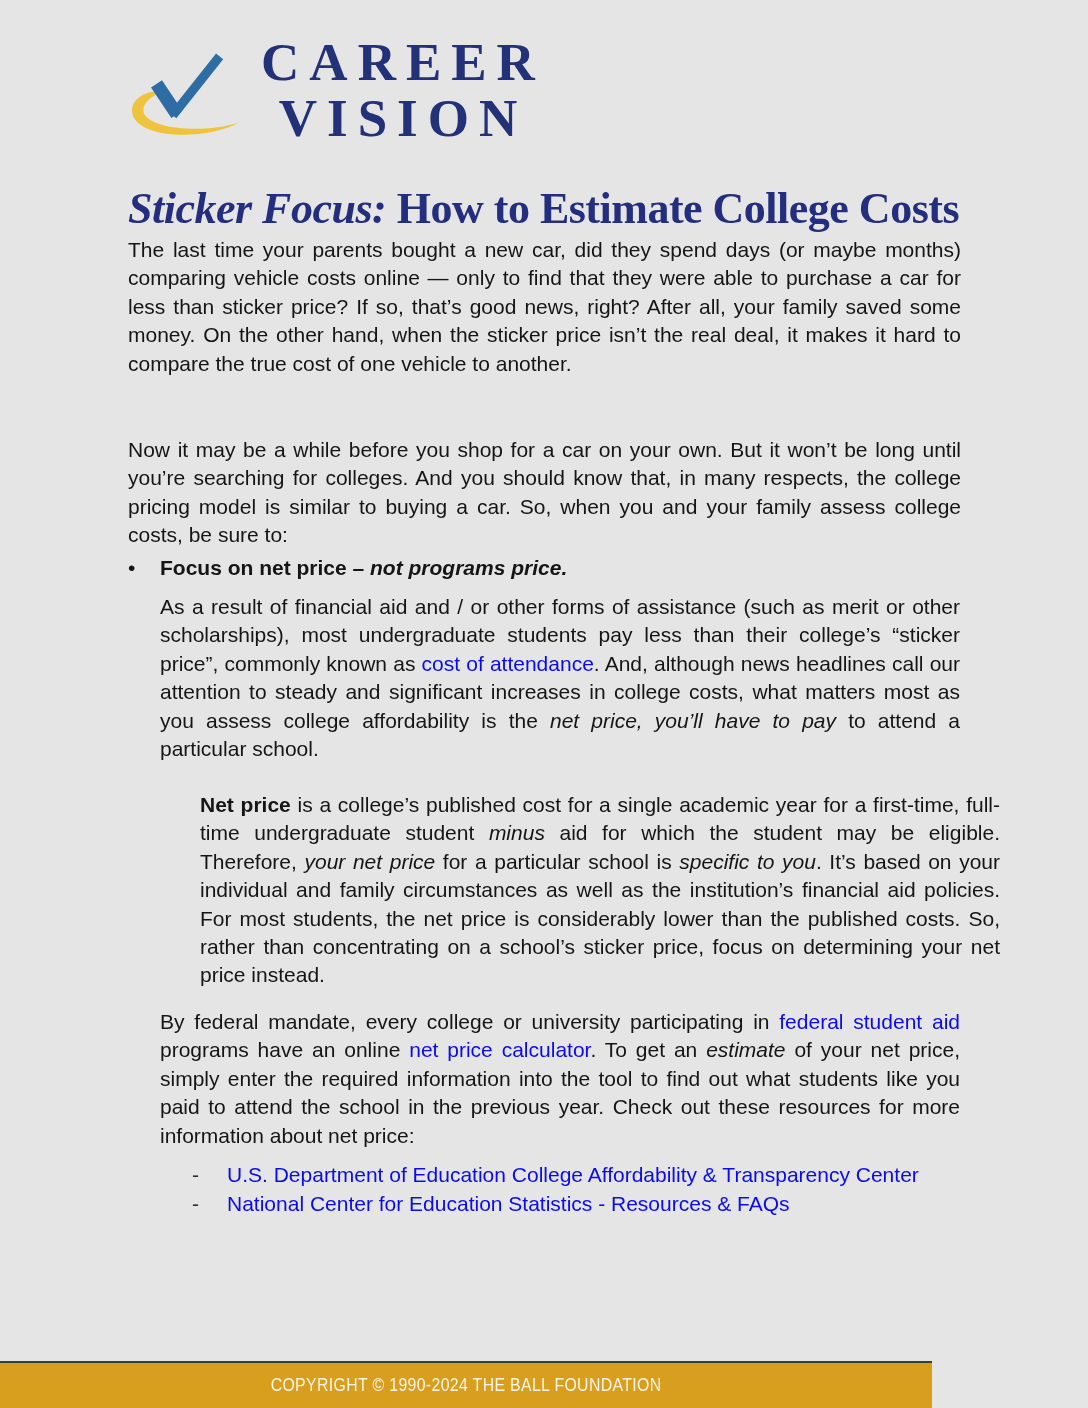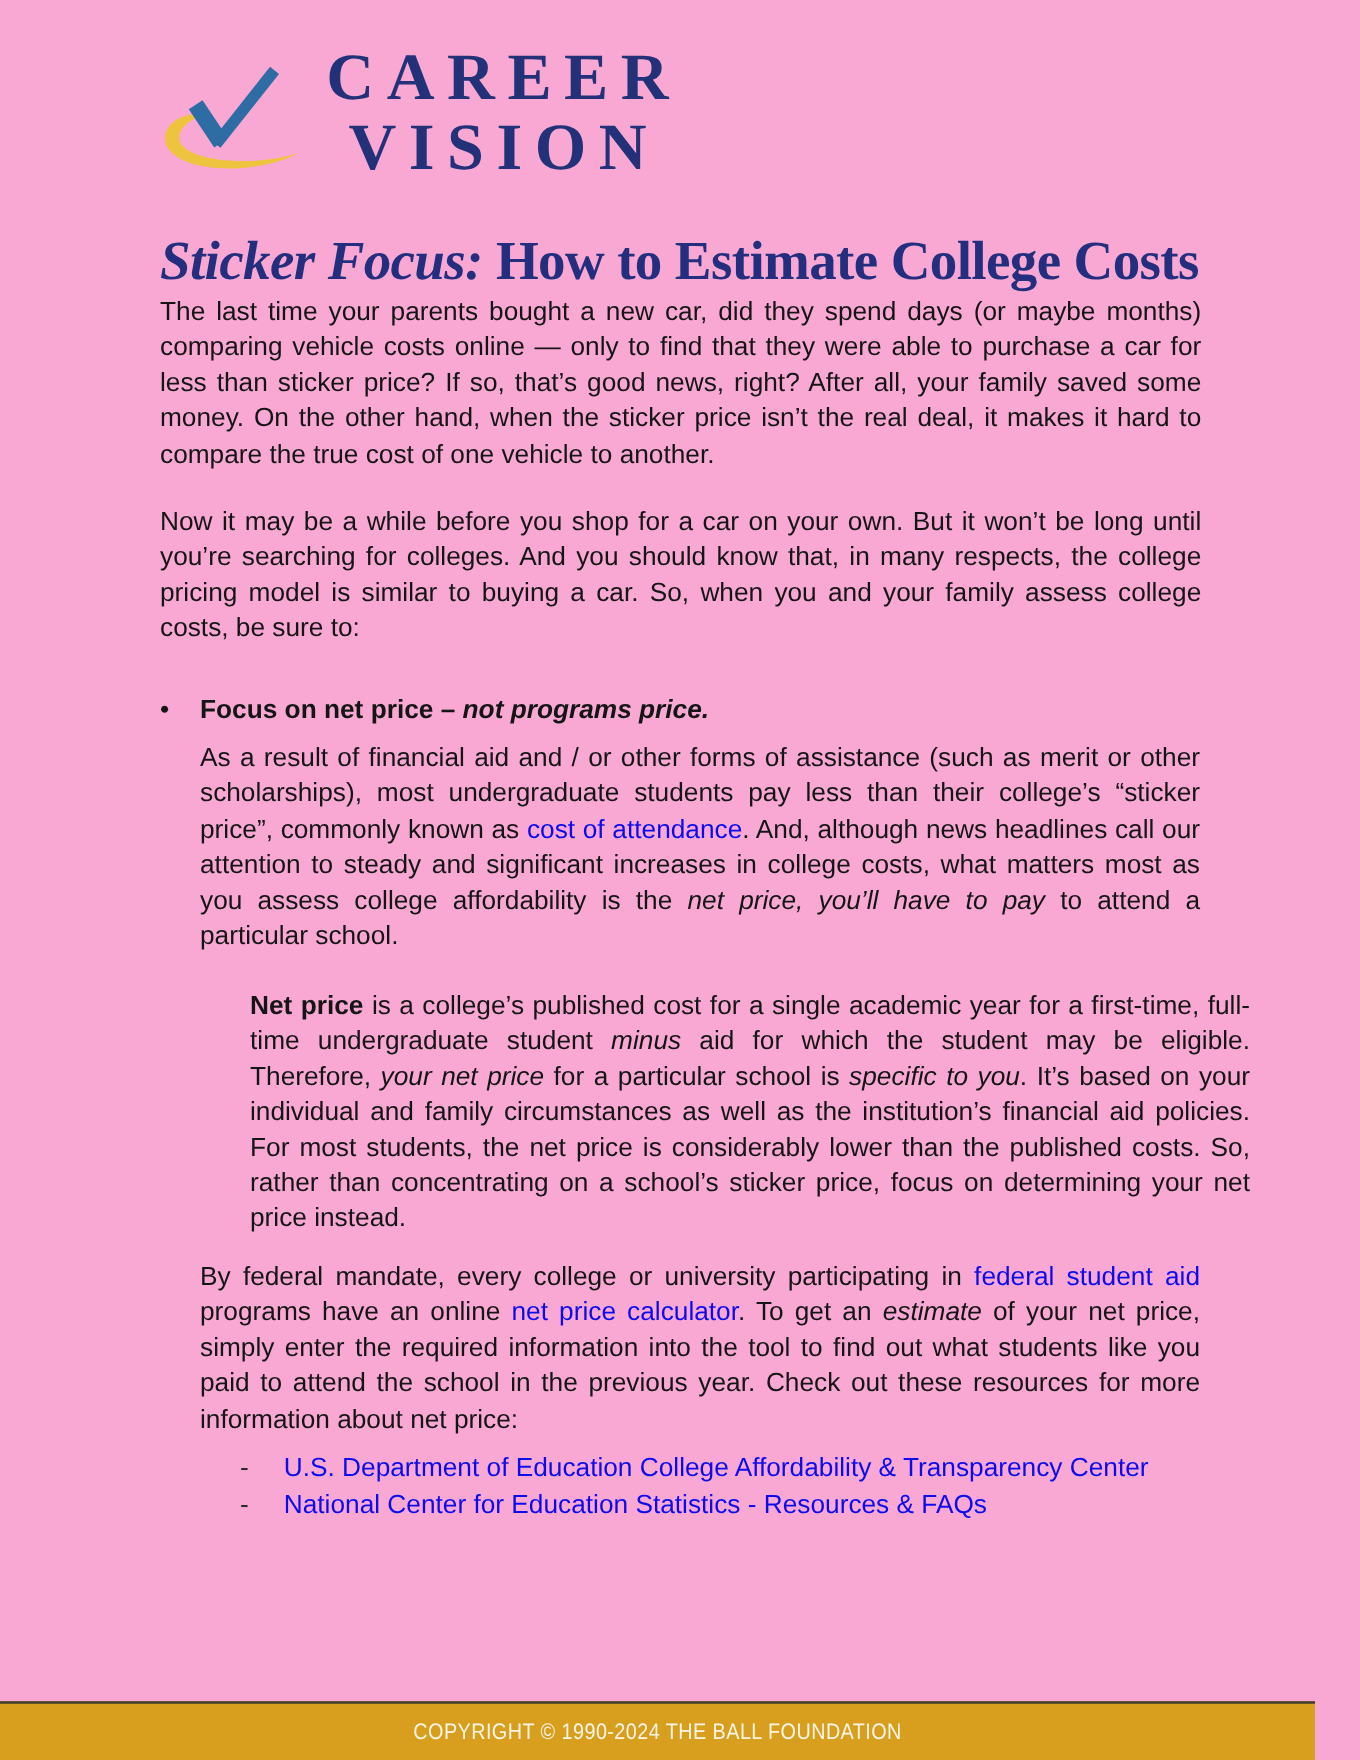--- a/index.html
+++ b/index.html
@@ -11,21 +11,21 @@
     --gold:#D89E1E;
     --footer-text:#FBF5E8;
     --footer-border:#3E3D33;
   }
   *{box-sizing:border-box;}
   html,body{margin:0;padding:0;}
   body{
     width:1088px;height:1408px;background:#ffffff;position:relative;
     font-family:"Liberation Sans", sans-serif;
   }
-  .page{position:absolute;left:0;top:0;width:1088px;height:1408px;overflow:hidden;background:#f9a8d4;}
+  .page{position:absolute;left:0;top:0;width:1088px;height:1408px;overflow:hidden;background:#e5e5e5;}
 
   
   .logo-icon{position:absolute;left:127px;top:53px;width:114px;height:84px;}
   .swoosh{fill:var(--swoosh);}
   .check-short{stroke:var(--check);stroke-width:13;fill:none;}
   .check-long{stroke:var(--check);stroke-width:9;fill:none;}
   .logo-words{
     position:absolute;left:248px;top:34px;width:300px;text-align:center;
     font-family:"Liberation Serif", serif;font-weight:700;
     font-size:53px;line-height:56px;letter-spacing:10px;margin-left:5px;
@@ -39,21 +39,21 @@
     font-size:44px;line-height:50px;letter-spacing:-0.5px;color:var(--navy);
   }
   .title-italic{font-style:italic;}
 
   
   .para{
     position:absolute;left:128px;width:833px;margin:0;
     font-size:21px;line-height:28.4px;text-align:justify;color:#151515;
   }
   .p1{top:236px;}
-  .p2{top:404px;}
+  .p2{top:436px;}
   .indent{left:160px;width:800px;}
   .p3{top:593px;}
   .p4{top:791px;margin-left:40px;}
   .p5{top:1008px;}
   .seg-normal{}
   .seg-bold{font-weight:700;}
   .seg-italic{font-style:italic;}
   .seg-bolditalic{font-weight:700;font-style:italic;}
   a.seg-link{color:var(--link);text-decoration:none;cursor:pointer;}
 
@@ -65,21 +65,21 @@
   .bullet-marker{width:32px;flex:0 0 32px;font-size:21px;}
 
   
   .resources{position:absolute;left:192px;top:1161px;font-size:21px;line-height:28.6px;}
   .res-row{display:flex;}
   .dash{width:35px;flex:0 0 35px;color:#2b2b2b;}
   a.res-link{color:var(--link);text-decoration:none;cursor:pointer;white-space:nowrap;}
 
   
   .footer{
-    position:absolute;left:0;bottom:0;width:1052px;height:47px;
+    position:absolute;left:0;bottom:0;width:932px;height:47px;
     background:var(--gold);border-top:2px solid var(--footer-border);
     display:flex;align-items:center;justify-content:center;
   }
   .footer-text{
     color:var(--footer-text);font-size:18px;letter-spacing:0.4px;
     transform:scaleX(0.88);
   }
 </style>
 </head>
 <body>

